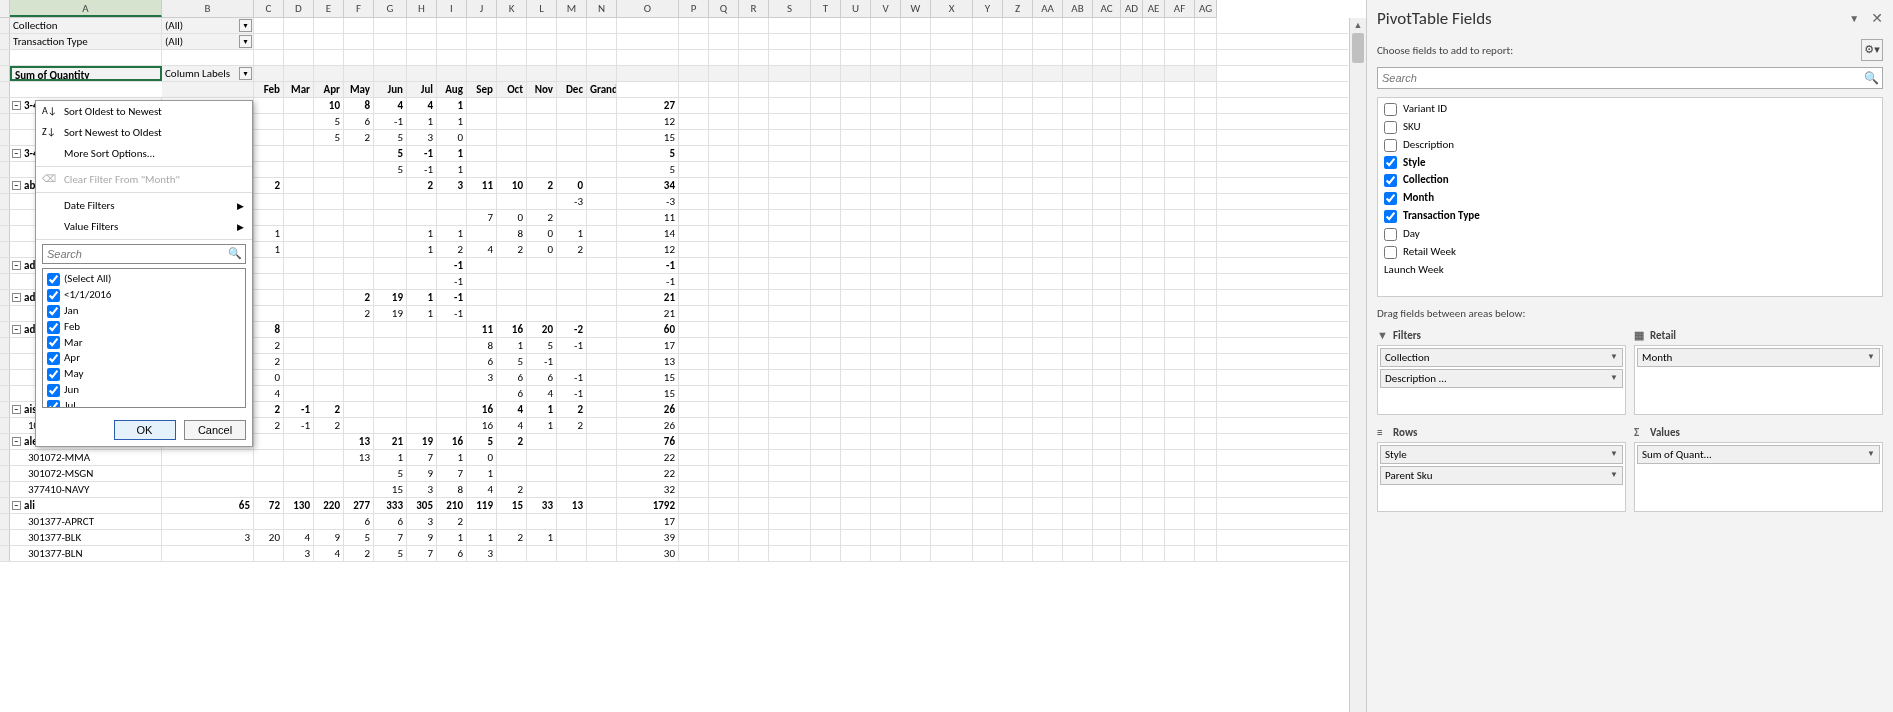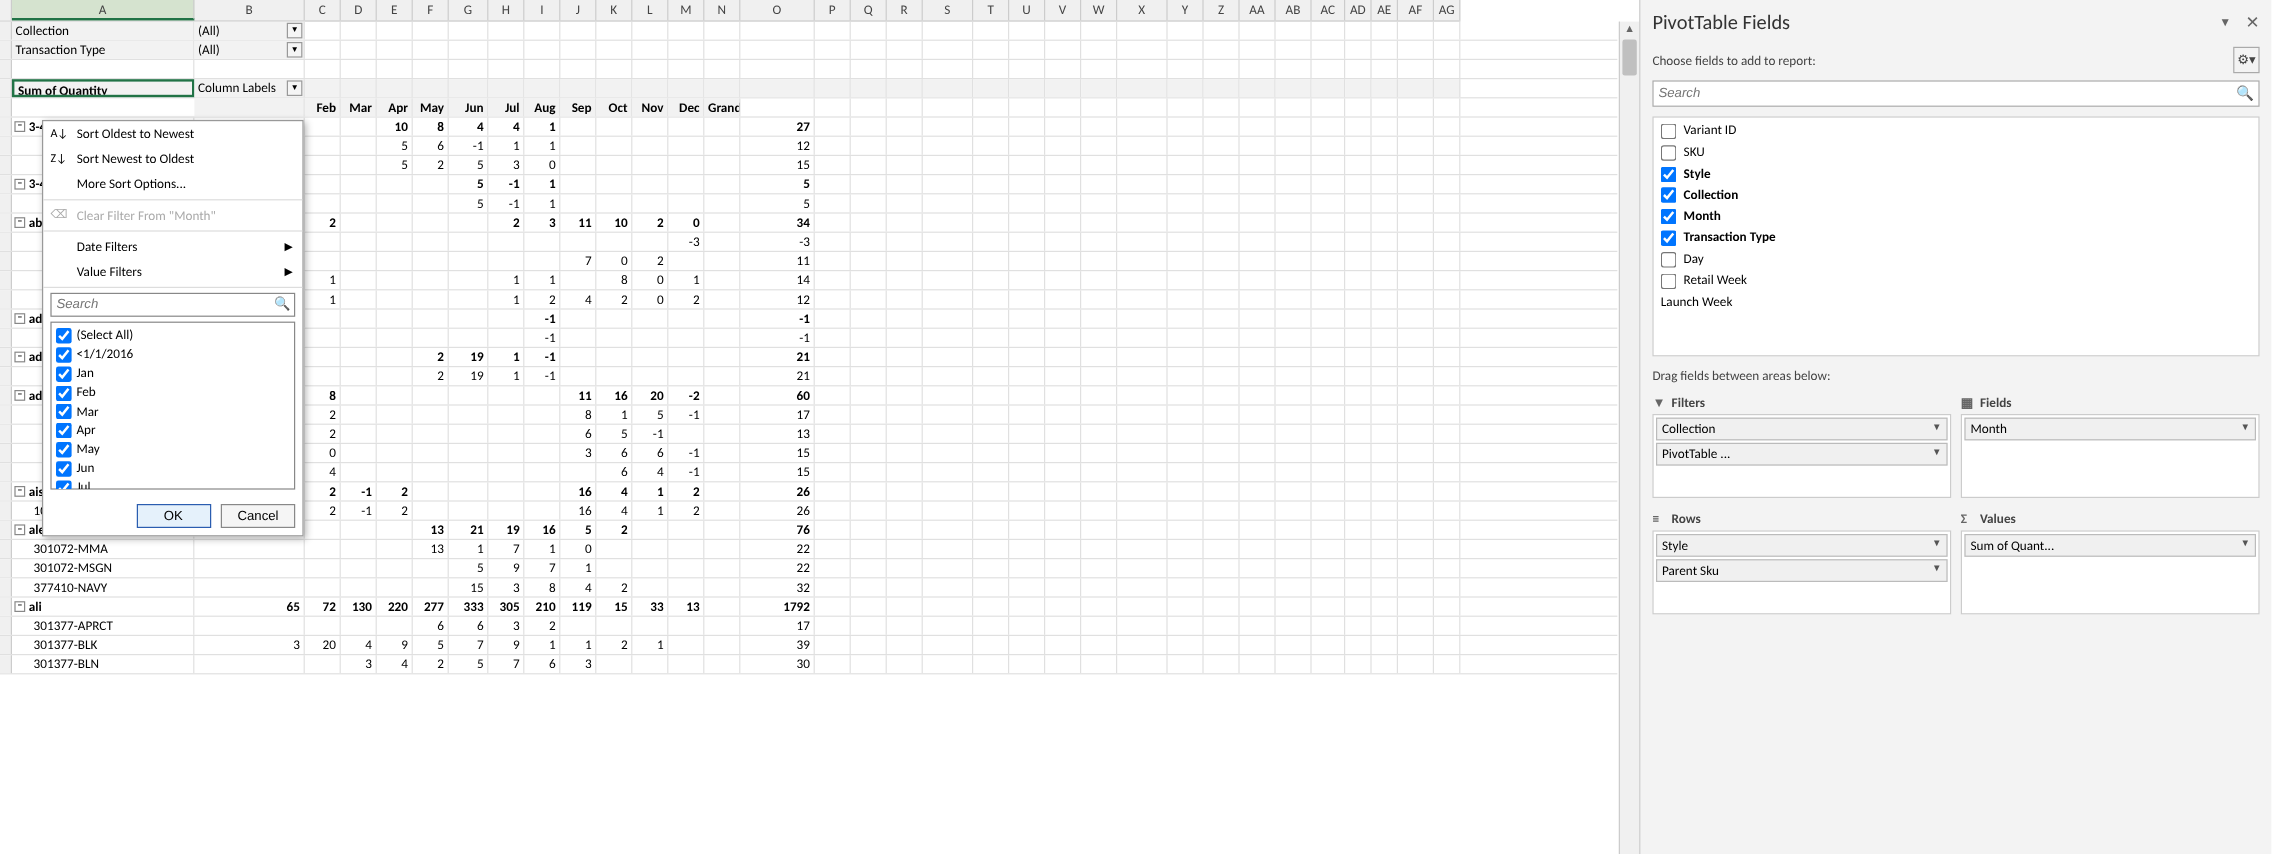--- a/index.html
+++ b/index.html
@@ -1403,47 +1403,48 @@
     <span style="flex:1"></span>
     <span class="pt-gear">⚙▾</span>
   </div>
   <div class="pt-search">
     <input type="text" placeholder="Search" style="">
     <span class="mag">🔍</span>
   </div>
   <div class="field-list" id="fieldlist">
       <div class="field-item"><input type="checkbox" style="">Variant ID</div>
       <div class="field-item"><input type="checkbox" style="">SKU</div>
+      <div class="field-item"><input type="checkbox" style="">Description</div>
       <div class="field-item checked"><input type="checkbox" checked="" style="">Style</div>
       <div class="field-item checked"><input type="checkbox" checked="" style="">Collection</div>
       <div class="field-item checked"><input type="checkbox" checked="" style="">Month</div>
       <div class="field-item checked"><input type="checkbox" checked="" style="">Transaction Type</div>
       <div class="field-item"><input type="checkbox" style="">Day</div>
       <div class="field-item"><input type="checkbox" style="">Retail Week</div>
       <div class="field-item">Launch Week</div>
     </div>
   <div class="areas-label">Drag fields between areas below:</div>
   <div class="areas">
     <div class="area-box">
       <div class="area-hdr"><span class="ic">▼</span><span>Filters</span></div>
       <div class="area-body" id="area-filters">
           <div class="area-field">
             <span>Collection</span>
             <span class="sp"></span>
             <span class="dd2">▼</span>
           </div>
           <div class="area-field">
-            <span>PivotTable ...</span>
+            <span>Description ...</span>
             <span class="sp"></span>
             <span class="dd2">▼</span>
           </div>
         </div>
     </div>
     <div class="area-box">
-      <div class="area-hdr"><span class="ic">▦</span><span>Fields</span></div>
+      <div class="area-hdr"><span class="ic">▦</span><span>Retail</span></div>
       <div class="area-body" id="area-columns">
           <div class="area-field">
             <span>Month</span>
             <span class="sp"></span>
             <span class="dd2">▼</span>
           </div>
         </div>
     </div>
     <div class="area-box">
       <div class="area-hdr"><span class="ic">≡</span><span>Rows</span></div>

